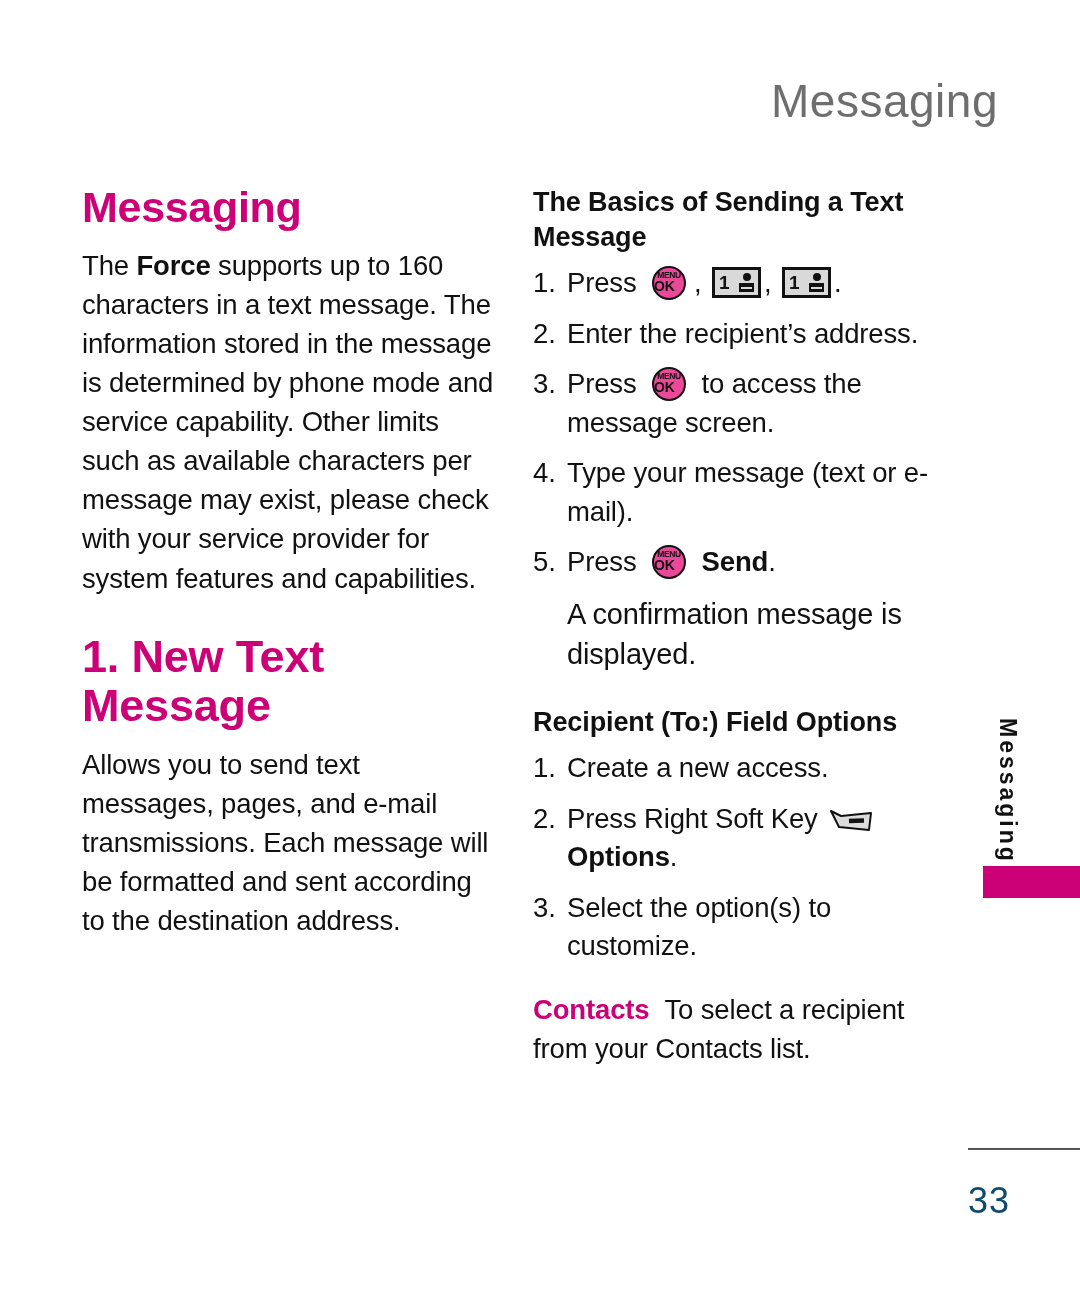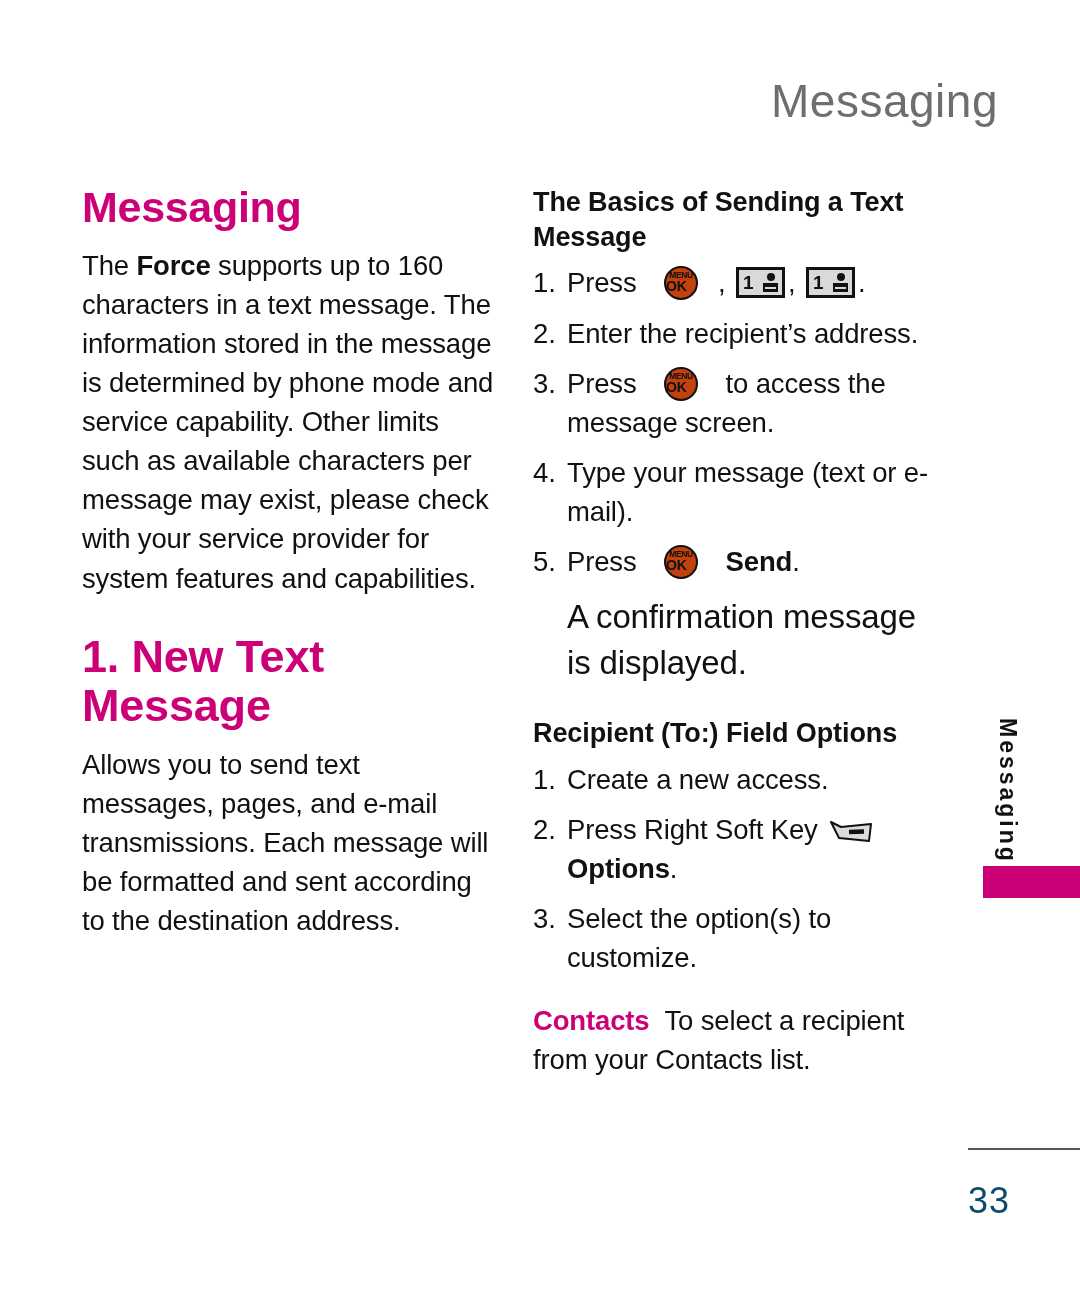--- a/index.html
+++ b/index.html
@@ -95,21 +95,21 @@
     flex: 0 0 auto;
     width: 34px;
     text-align: left;
   }
   .step .txt {
     flex: 1 1 auto;
   }
   .step b { font-weight: 700; }
   .note {
     margin: 0 0 12px 34px;
-    font-size: 33px;
+    font-size: 29px;
     line-height: 1.40;
     color: #111;
     letter-spacing: -0.15px;
   }
 
   
   .def {
     margin: 24px 0 0 0;
     font-size: 27.5px;
     line-height: 1.42;
@@ -121,24 +121,24 @@
     font-weight: 700;
   }
 
   
   .icon-menuok {
     display: inline-block;
     position: relative;
     width: 34px;
     height: 34px;
     border-radius: 50%;
-    background: #c2410c;
+    background: #ec4899;
     border: 2.5px solid #111;
     vertical-align: -8px;
-    margin: 0 20px;
+    margin: 0 8px;
     box-sizing: border-box;
   }
   .icon-menuok .m {
     position: absolute;
     top: 3px; left: 0; right: 0;
     text-align: center;
     font-size: 8.5px;
     font-weight: 700;
     line-height: 8px;
     color: #111;

